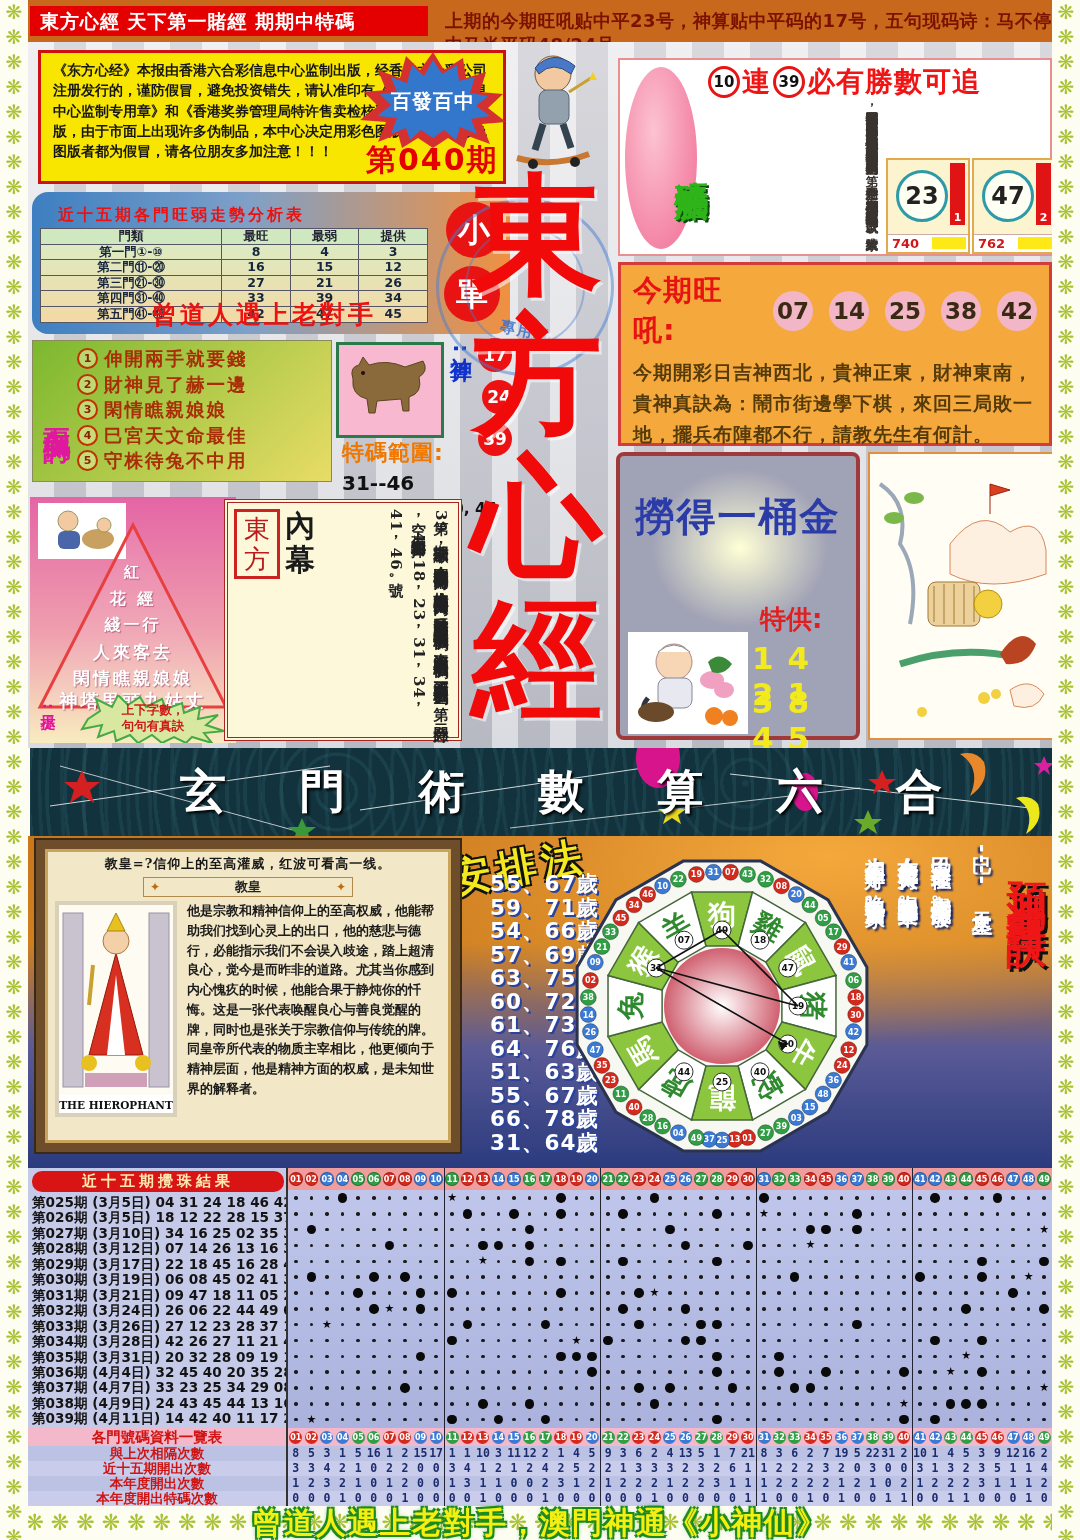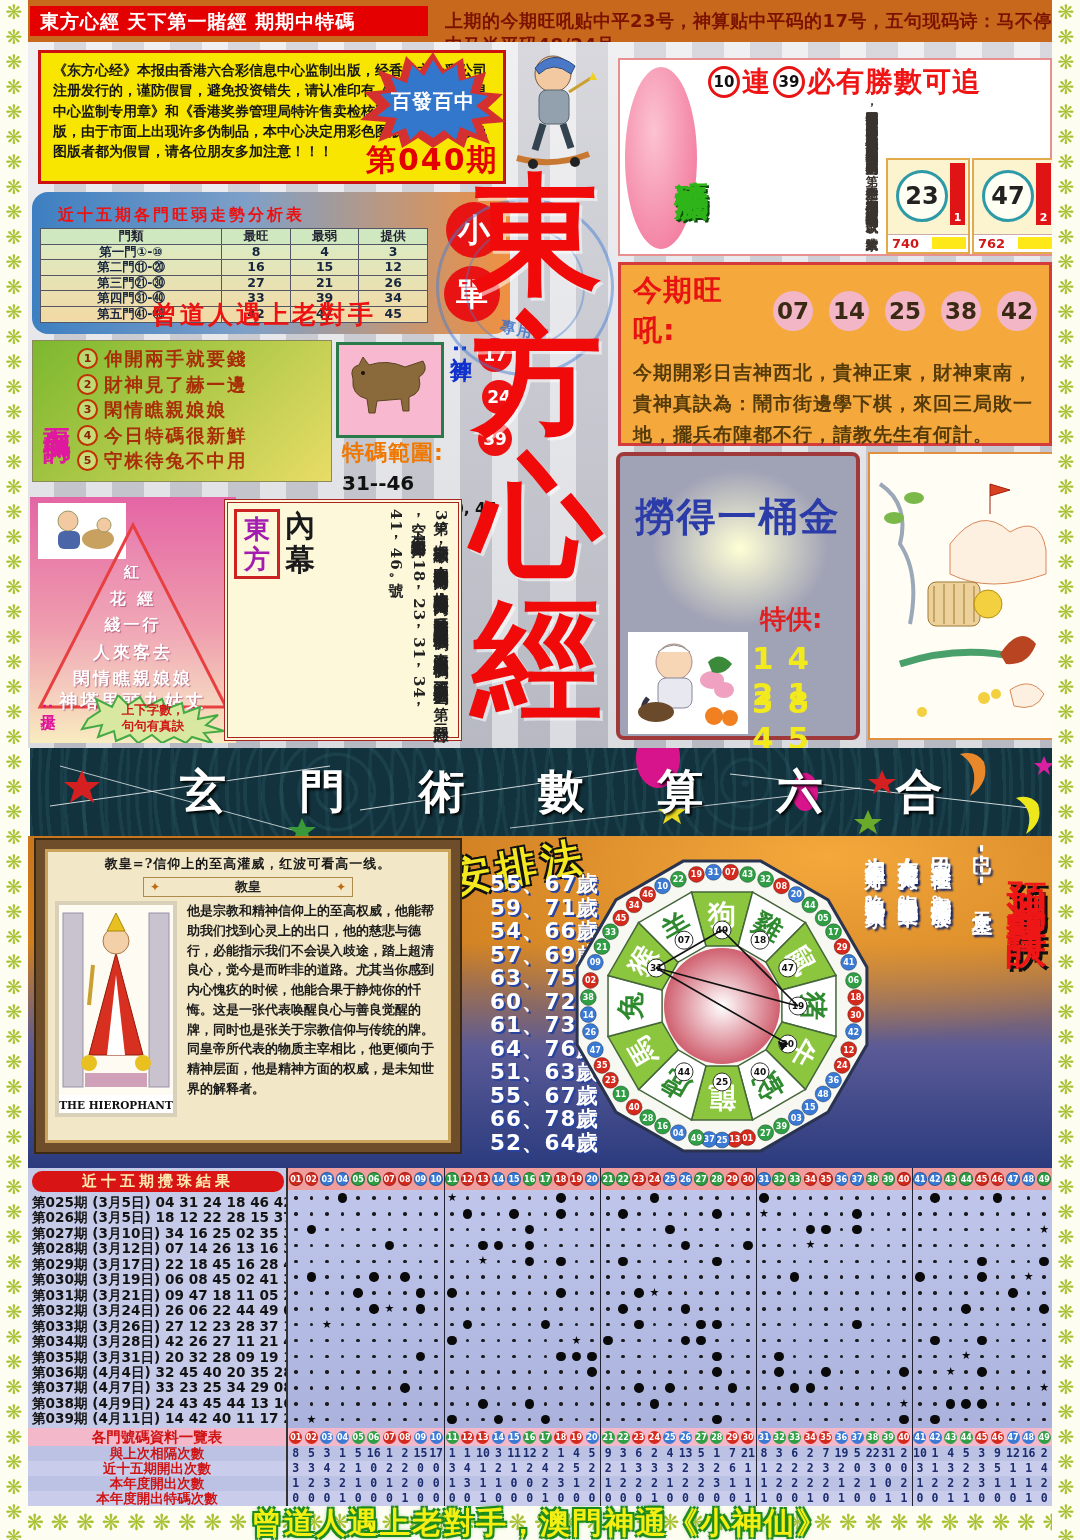--- a/index.html
+++ b/index.html
@@ -63,21 +63,21 @@
   .tri-line{position:absolute;width:100%;text-align:center;color:#fff;font-weight:bold;text-shadow:1px 1px 1px rgba(120,30,80,.5);}
   #hintlabel{position:absolute;left:8px;top:206px;writing-mode:vertical-rl;color:#e0159a;font-size:15px;font-weight:900;}
   #hintstar{position:absolute;left:48px;top:198px;width:150px;height:48px;}
   #hintstar .txt{position:absolute;top:7px;left:0;width:100%;text-align:center;color:#d01818;font-size:12.5px;font-weight:bold;line-height:16px;}
   
   #insider{left:224px;top:499px;width:238px;height:242px;background:#fdf8da;border:4px double #aa2222;box-sizing:border-box;}
   #insider .body{position:absolute;inset:6px;writing-mode:vertical-rl;font-size:15px;font-weight:bold;
     line-height:1.5;letter-spacing:1px;color:#222;font-family:"DejaVu Serif","Liberation Serif",serif;}
   #insider .ttl{position:absolute;left:4px;top:4px;background:#fdf8da;display:flex;z-index:2;padding:2px;}
   #insider .tbox{border:3px solid #c22;width:34px;padding:2px 3px;text-align:center;font-size:26px;line-height:30px;
-    font-weight:700;color:#a21caf;font-family:"DejaVu Serif",serif;}
+    font-weight:400;color:#b91c1c;font-family:"DejaVu Serif",serif;}
   #insider .tplain{width:40px;text-align:center;font-size:30px;line-height:34px;font-weight:900;color:#1a1a1a;
     font-family:"DejaVu Serif",serif;}
   
   #stamp{left:436px;top:198px;width:172px;height:172px;border:3px solid rgba(70,125,210,.5);border-radius:50%;}
   #stamp .inner{position:absolute;inset:26px;border:2px solid rgba(70,125,210,.4);border-radius:50%;}
   #stampword{left:500px;top:322px;color:rgba(60,110,200,.85);font-size:15px;font-weight:bold;transform:rotate(12deg);letter-spacing:2px;}
   #maintitle{left:462px;top:164px;width:150px;text-align:center;color:#f00a0a;font-weight:900;
     font-family:"DejaVu Serif","Liberation Serif",serif;z-index:3;}
   #maintitle span{display:block;font-size:130px;line-height:141px;text-shadow:3px 3px 0 rgba(255,255,255,.55);}
   
@@ -291,21 +291,21 @@
         <div class="p-line">
           <span class="p-circ">2</span>
           <span class="p-text">財神見了赫一邊</span>
         </div>
         <div class="p-line">
           <span class="p-circ">3</span>
           <span class="p-text">閑情瞧親娘娘</span>
         </div>
         <div class="p-line">
           <span class="p-circ">4</span>
-          <span class="p-text">今日特碼很新鮮</span>
+          <span class="p-text">巳宮天文命最佳</span>
         </div>
         <div class="p-line">
           <span class="p-circ">5</span>
           <span class="p-text">守株待兔不中用</span>
         </div>
       </div>
   </div>
   <div class="abs" id="wolfbox">
     <svg width="96" height="84" viewBox="0 0 96 84">
       <path d="M14 34 Q10 22 20 20 L24 12 L30 20 Q48 14 66 22 L84 16 Q90 26 80 32 Q84 48 70 52 L70 66 L64 66 L62 54 L38 56 L36 68 L30 68 L28 54 Q12 50 14 34Z" fill="#8a6a3a" stroke="#5a4420"></path>
@@ -520,21 +520,21 @@
       <div>59、71歲</div>
       <div>54、66歲</div>
       <div>57、69歲</div>
       <div>63、75歲</div>
       <div>60、72歲</div>
       <div>61、73歲</div>
       <div>64、76歲</div>
       <div>51、63歲</div>
       <div>55、67歲</div>
       <div>66、78歲</div>
-      <div>52、64歲</div>
+      <div>31、64歲</div>
     </div>
 
   <div class="abs" id="wheel">
     <svg id="wheel-svg" width="312" height="318" viewBox="0 0 312 318">
         <defs>
           <radialGradient id="grad">
             <stop offset="0%" stop-color="#fff"></stop>
             <stop offset="100%" stop-color="#d06070"></stop>
           </radialGradient>
         </defs>

